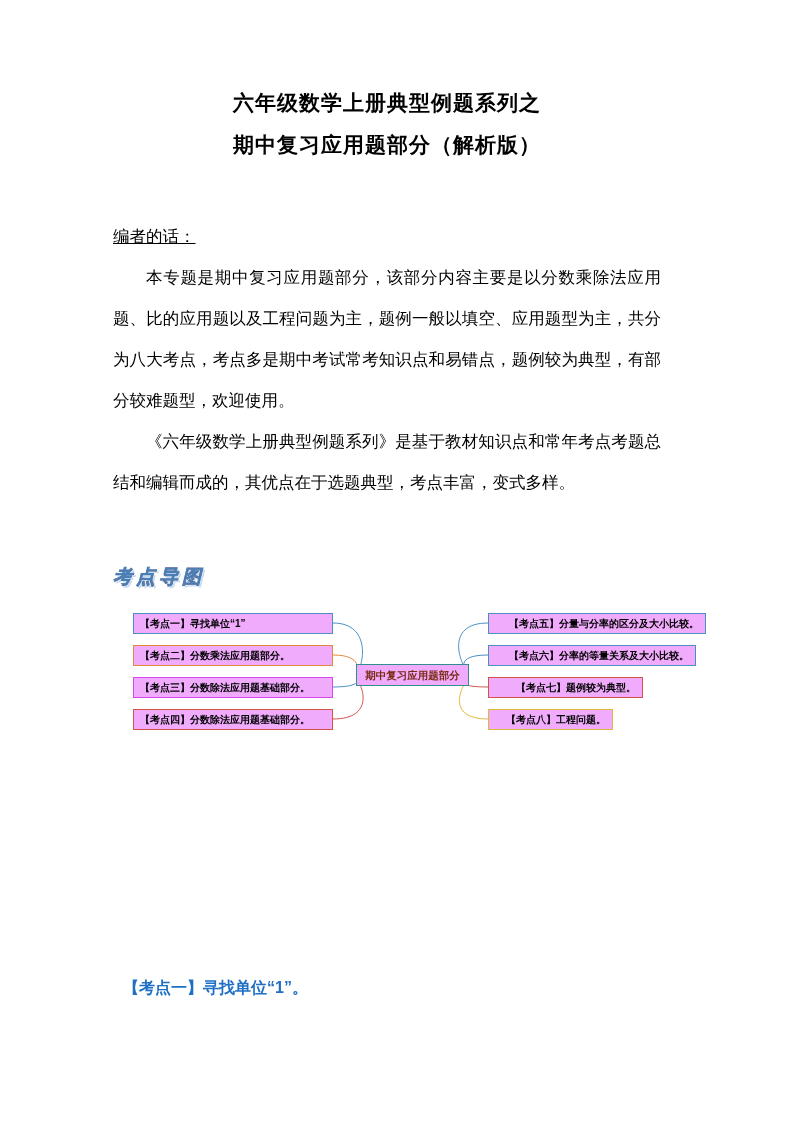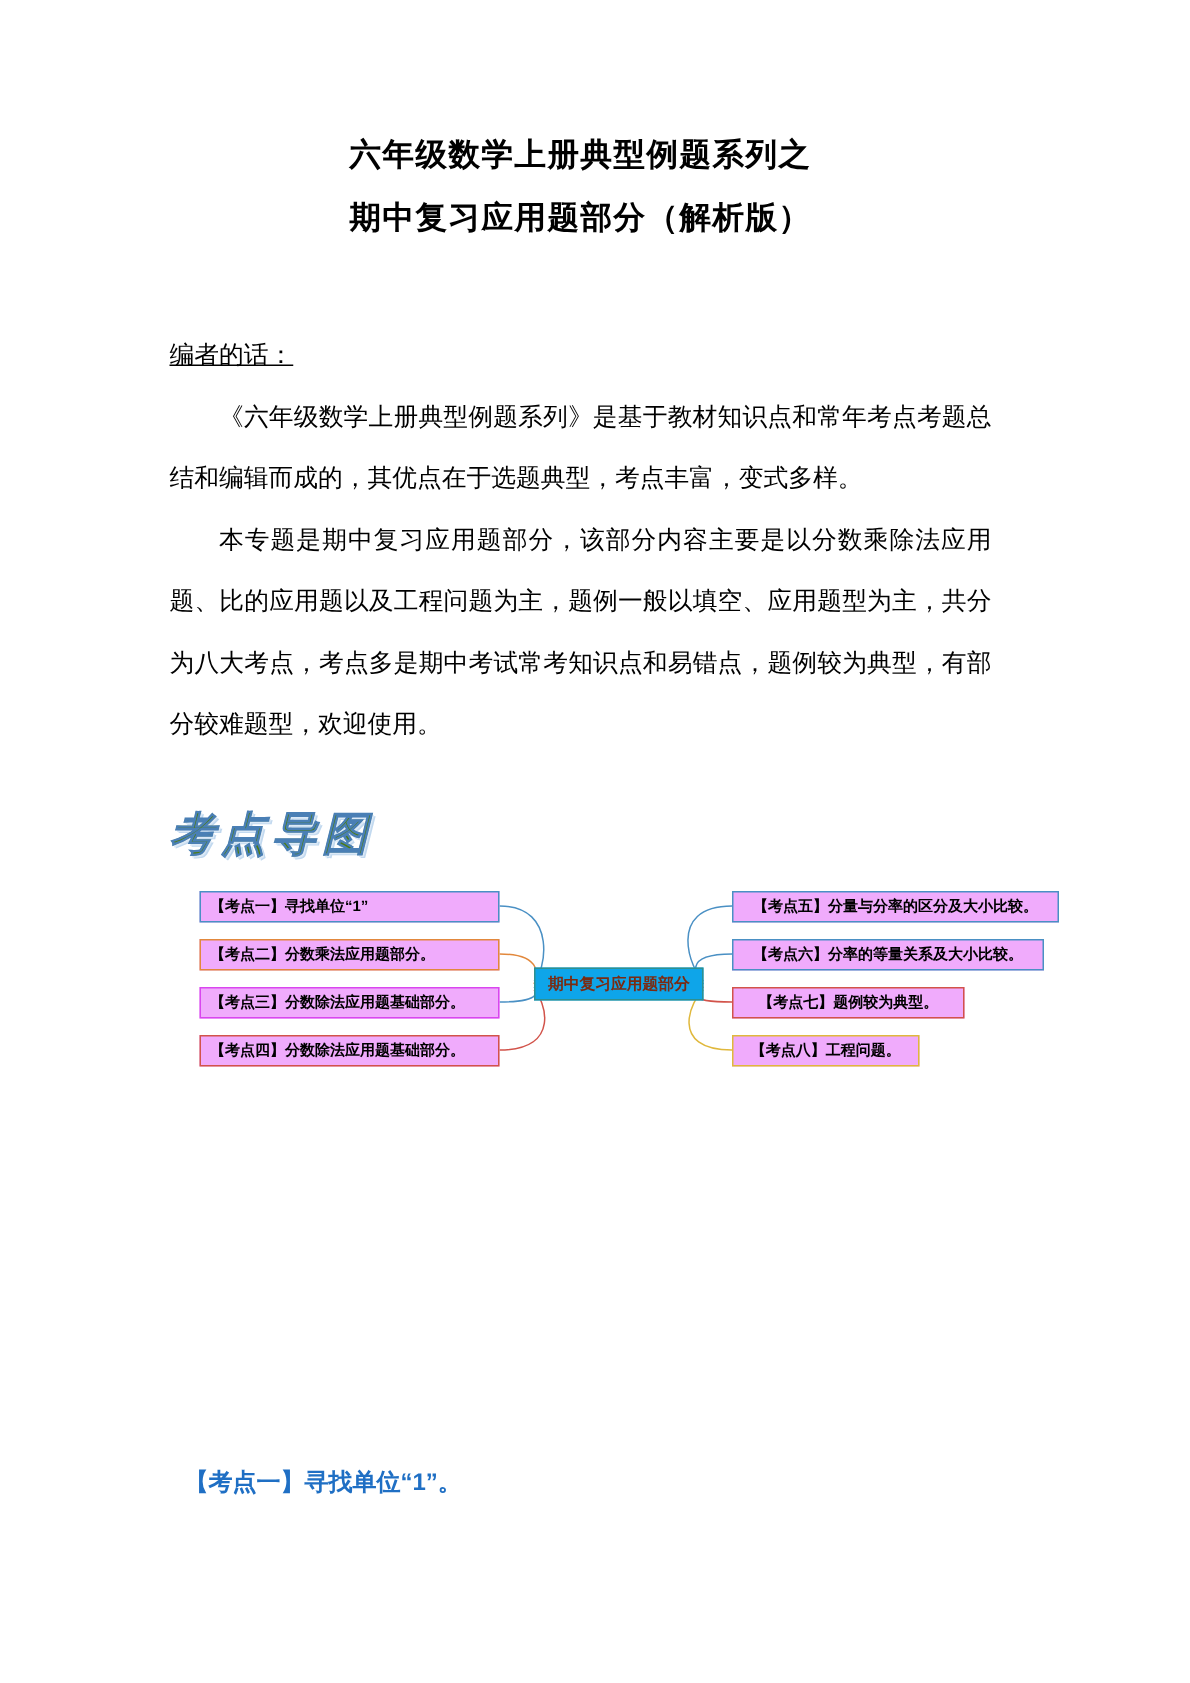--- a/index.html
+++ b/index.html
@@ -43,27 +43,27 @@
     text-align: left;
     text-decoration: underline;
   }
   .intro-para {
     text-indent: 2em;
     text-align: justify;
   }
 
   
   .artword {
-    margin-top: 37px;
+    margin-top: 56px;
     font-family: "DejaVu Serif", serif;
-    font-size: 30px;
+    font-size: 19px;
     font-weight: bold;
     font-style: italic;
     letter-spacing: 4px;
-    color: #4d7c0f;
+    color: #ef4444;
     -webkit-text-stroke: 0.6px #4a7fb5;
     text-shadow: 1px 1px 0 #dce9f6, 2px 2px 0 #c2d9ef;
     line-height: 34px;
   }
 
   
   .mindmap {
     position: relative;
     margin-top: 16px;
     width: 100%;
@@ -79,39 +79,39 @@
     font-family: "Liberation Sans", sans-serif;
     font-size: 10px;
     font-weight: bold;
     line-height: 13px;
     padding: 3px 6px;
     background: #f0abfc;
     white-space: nowrap;
     box-sizing: border-box;
   }
   .node.left  { text-align: left; }
-  .node.right { text-align: center; }
+  .node.right { text-align: right; }
 
   .n1 { left: 20px;  top: 4px;   border: 1px solid #4a90c4; width: 200px; }
   .n2 { left: 20px;  top: 36px;  border: 1px solid #e2883c; width: 200px; }
   .n3 { left: 20px;  top: 68px;  border: 1px solid #d946ef; width: 200px; }
   .n4 { left: 20px;  top: 100px; border: 1px solid #d2534a; width: 200px; }
 
   .n5 { left: 375px; top: 4px;   border: 1px solid #4a90c4; width: 218px; }
   .n6 { left: 375px; top: 36px;  border: 1px solid #4a90c4; width: 208px; }
   .n7 { left: 375px; top: 68px;  border: 1px solid #d2534a; width: 155px; }
   .n8 { left: 375px; top: 100px; border: 1px solid #e0b83c; width: 125px; }
 
   .center-node {
     position: absolute;
     left: 243px;
     top: 55px;
     width: 113px;
     height: 22px;
-    background: #0ea5e9;
+    background: #f0abfc;
     border: 1px solid #2f8f8f;
     color: #7a2b12;
     font-family: "Liberation Sans", sans-serif;
     font-size: 10.5px;
     font-weight: bold;
     line-height: 20px;
     text-align: center;
     box-sizing: border-box;
   }
 
@@ -131,22 +131,22 @@
 
 <div class="page">
 
   <div class="doc-title">
     <div class="line1">六年级数学上册典型例题系列之</div>
     <div class="line2">期中复习应用题部分（解析版）</div>
   </div>
 
   <div class="intro-block">
     <div class="intro-label">编者的话：</div>
+    <div class="intro-para">本专题是期中复习应用题部分，该部分内容主要是以分数乘除法应用题、比的应用题以及工程问题为主，题例一般以填空、应用题型为主，共分为八大考点，考点多是期中考试常考知识点和易错点，题例较为典型，有部分较难题型，欢迎使用。</div>
     <div class="intro-para">《六年级数学上册典型例题系列》是基于教材知识点和常年考点考题总结和编辑而成的，其优点在于选题典型，考点丰富，变式多样。</div>
-    <div class="intro-para">本专题是期中复习应用题部分，该部分内容主要是以分数乘除法应用题、比的应用题以及工程问题为主，题例一般以填空、应用题型为主，共分为八大考点，考点多是期中考试常考知识点和易错点，题例较为典型，有部分较难题型，欢迎使用。</div>
   </div>
 
   <div class="artword">考点导图</div>
 
   <div class="mindmap">
     <svg width="600" height="140">
 
       <path d="M220,14 C260,14 250,60 243,64" stroke="#4a90c4" stroke-width="1" fill="none"></path>
       <path d="M220,46 C250,46 245,62 243,66" stroke="#e2883c" stroke-width="1" fill="none"></path>
       <path d="M220,78 C250,78 245,70 243,68" stroke="#4a90c4" stroke-width="1" fill="none"></path>

